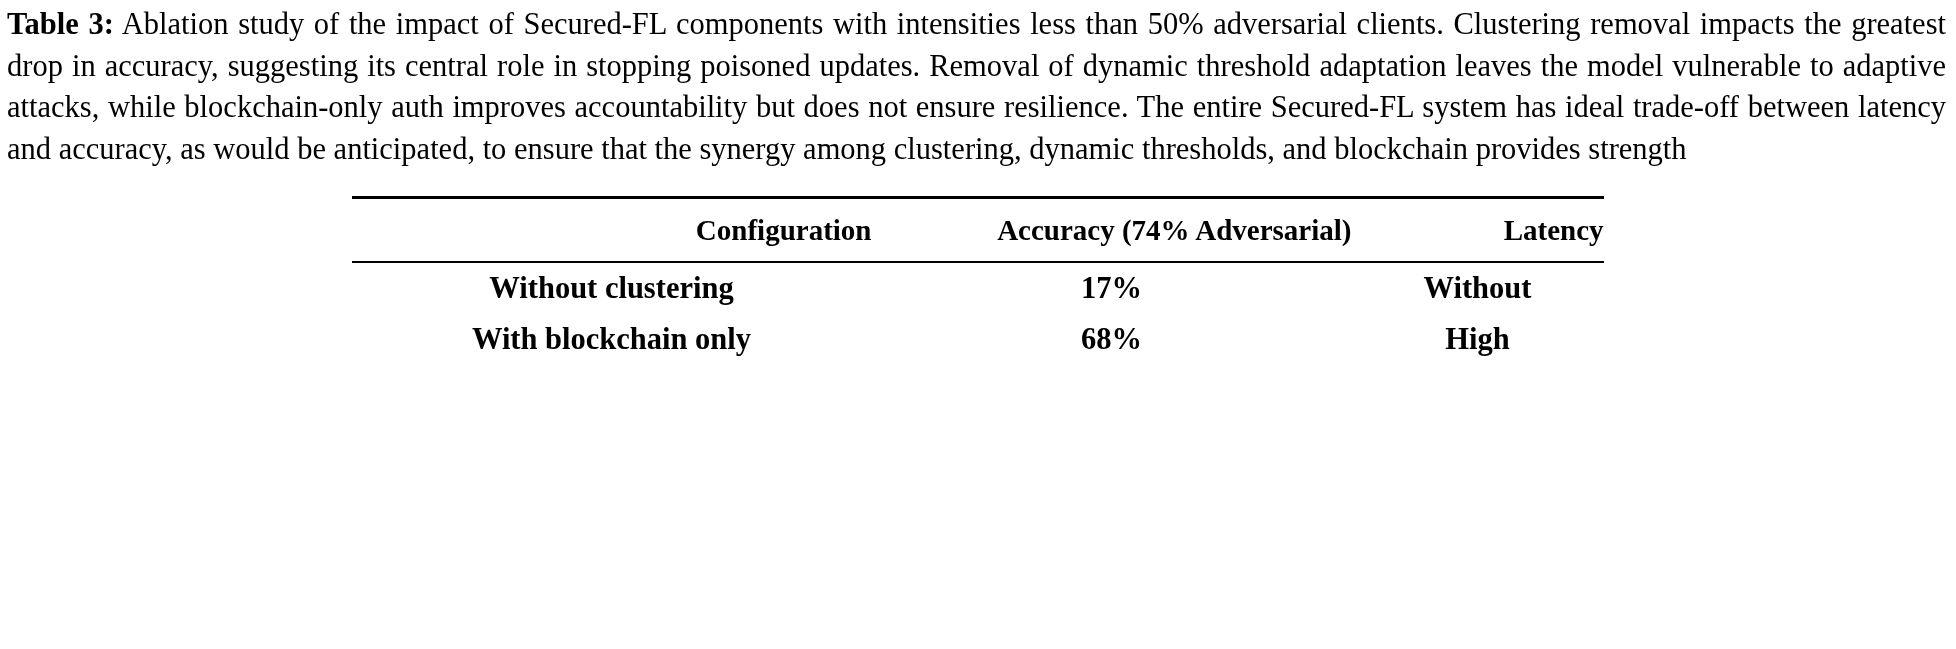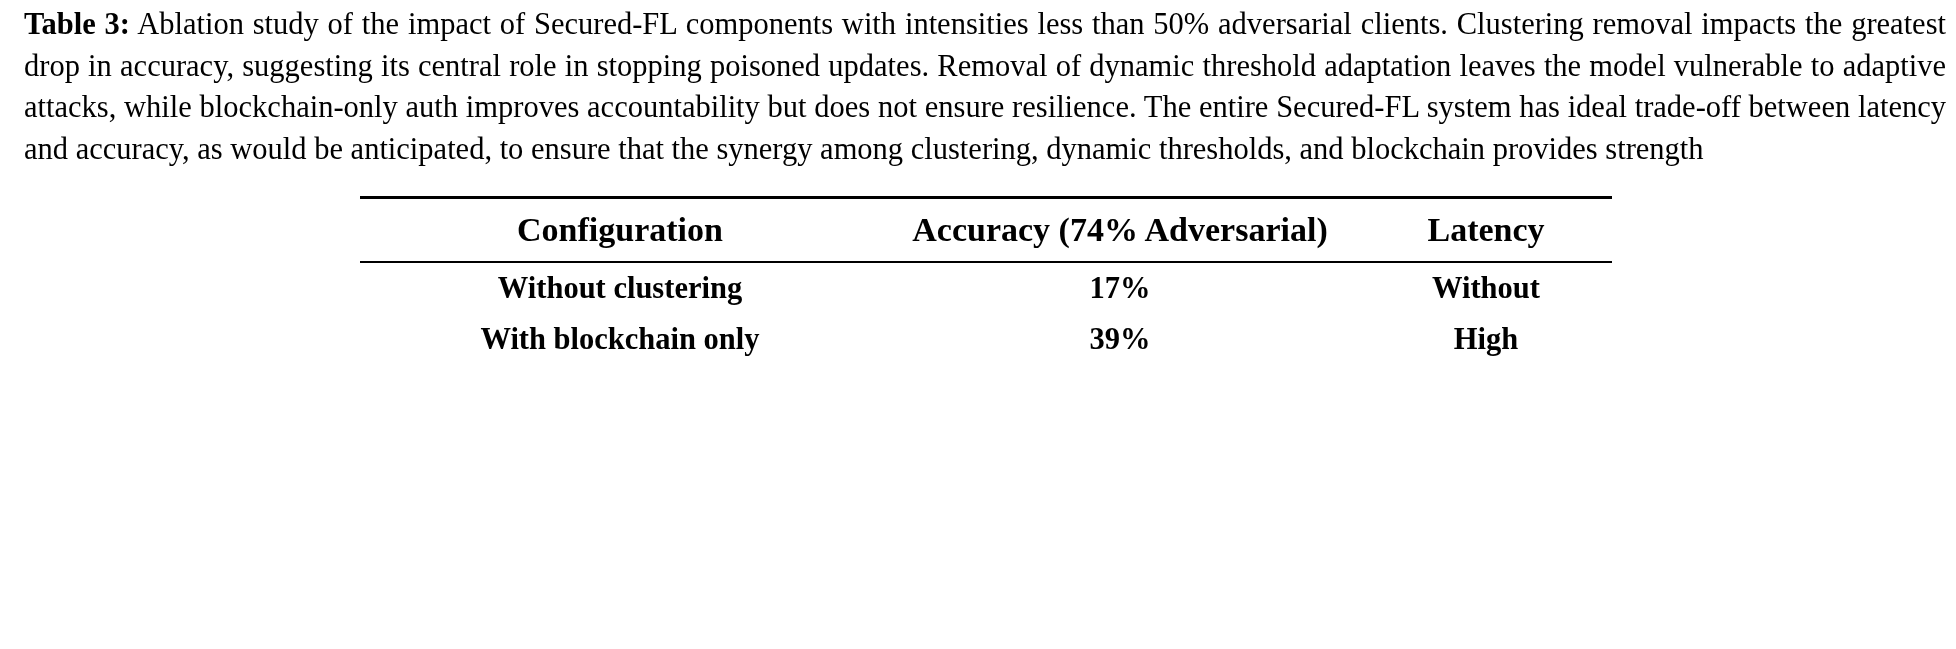--- a/index.html
+++ b/index.html
@@ -12,21 +12,21 @@
     height: 649px;
     font-family: "Liberation Serif", serif;
     color: #000000;
     overflow: hidden;
   }
   .page {
     position: relative;
     width: 1956px;
     height: 649px;
     box-sizing: border-box;
-    padding: 4px 8px 0 24px;
+    padding: 4px 8px 0 7px;
   }
   .caption {
     font-size: 30.5px;
     line-height: 41.5px;
     text-align: justify;
     text-justify: inter-word;
     margin: 0;
     padding: 0 2px 0 0;
   }
   .caption .lead {
@@ -43,23 +43,24 @@
     width: 1252px;
     table-layout: fixed;
   }
   table.data th, table.data td {
     text-align: center;
     padding: 0;
     vertical-align: middle;
   }
   table.data thead th {
     font-weight: bold;
-    font-size: 34px;
+    font-size: 29px;
     height: 62px;
     line-height: 62px;
+    text-align: right;
   }
   table.data tbody td {
     height: 51px;
     line-height: 51px;
     font-weight: bold;
   }
   .rule-top td, .rule-top th {
     border-top: 3px solid #000;
   }
   .rule-mid td, .rule-mid th {
@@ -94,20 +95,20 @@
         </tr>
       </thead>
       <tbody>
         <tr class="rule-mid">
           <td>Without clustering</td>
           <td>17%</td>
           <td>Without</td>
         </tr>
         <tr>
           <td>With blockchain only</td>
-          <td>39%</td>
+          <td>68%</td>
           <td>High</td>
         </tr>
       </tbody>
     </table>
   </div>
 
 </div>
 
 </body></html>

